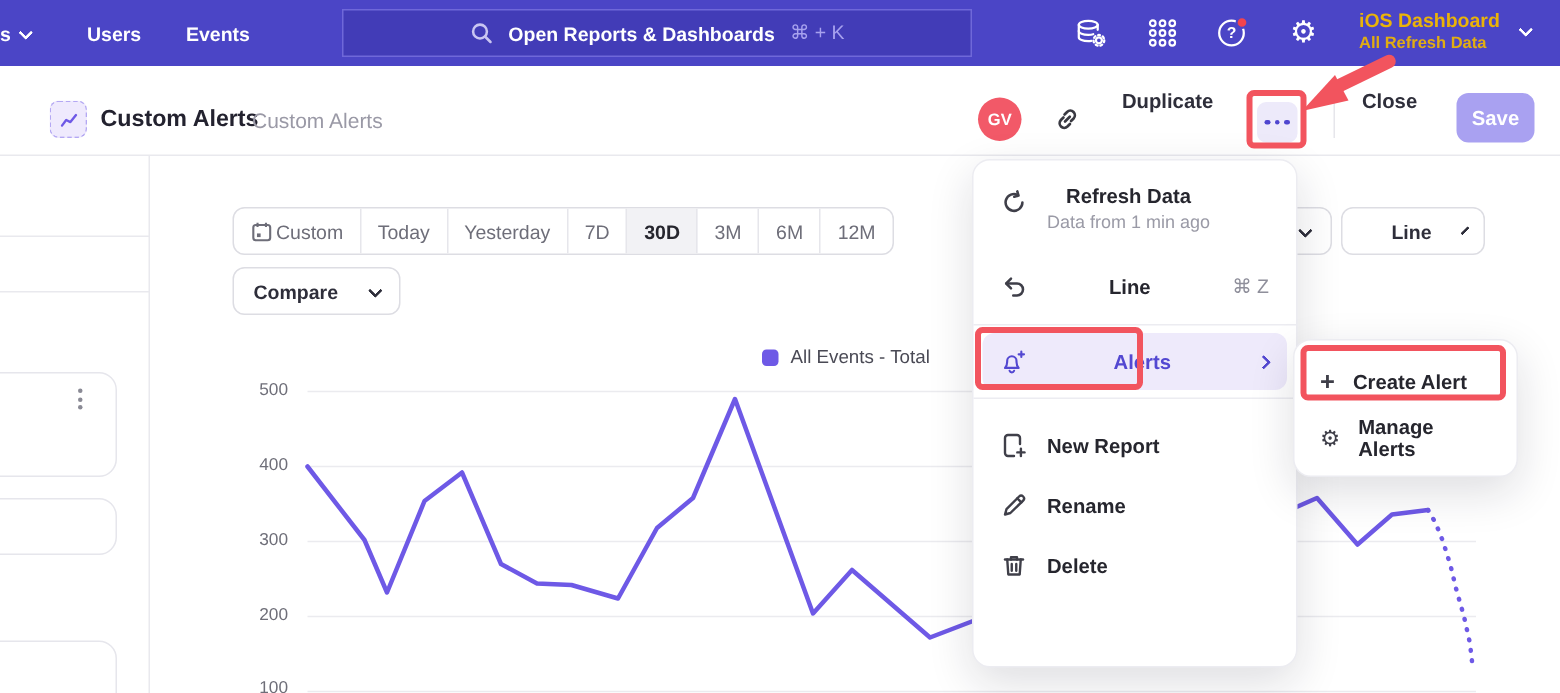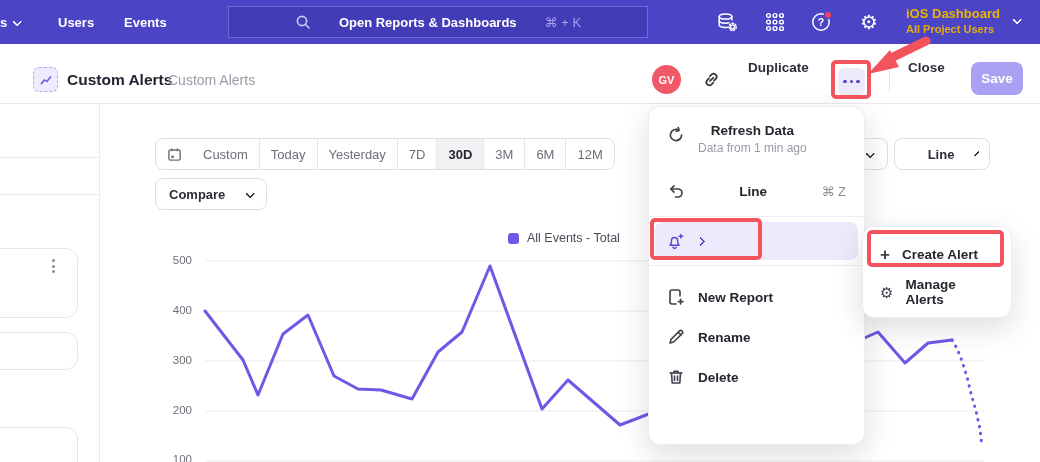--- a/index.html
+++ b/index.html
@@ -5,21 +5,21 @@
   * { margin:0; padding:0; box-sizing:border-box; }
   html,body { width:1040px; height:462px; overflow:hidden; background:#fff;
     font-family:"Liberation Sans","DejaVu Sans",sans-serif; }
   .root { position:relative; width:1040px; height:462px; overflow:hidden; background:#fff; }
 
   
   .navbar { position:absolute; left:0; top:0; width:1040px; height:44px; background:#4b45c6; z-index:20; }
   .nav-item { position:absolute; top:0; height:44px; display:flex; align-items:center; gap:6px;
     color:#fff; font-size:13px; font-weight:600; cursor:pointer; }
   .searchbar { position:absolute; left:228px; top:6px; width:420px; height:32px; border-radius:0;
-    background:#423cb7; border:1px solid #6f68d9; display:flex; align-items:center; justify-content:center; gap:28px;
+    background:#423cb7; border:1px solid #6f68d9; display:flex; align-items:center; justify-content:center; gap:10px;
     color:#fff; font-size:13px; font-weight:600; cursor:pointer; }
   .searchbar .shortcut { color:#a7a1ee; font-weight:400; }
   .nav-icon { position:absolute; top:10px; width:24px; height:24px; display:flex; align-items:center; justify-content:center; cursor:pointer; }
   .gear-glyph { color:#fff; font-size:20px; line-height:1; }
   .project { position:absolute; left:906px; top:5px; color:#eab308; cursor:pointer; }
   .project .pname { font-size:13px; font-weight:700; line-height:17px; }
   .project .pscope { font-size:11px; font-weight:600; line-height:14px; opacity:.95; }
   .cv { display:inline-block; width:7px; height:7px; border-right:2px solid currentColor; border-bottom:2px solid currentColor;
     transform:rotate(45deg) translateY(-1px); border-radius:1px; }
   .cr { display:inline-block; width:7px; height:7px; border-right:2px solid currentColor; border-bottom:2px solid currentColor;
@@ -45,21 +45,21 @@
   
   .sidebar { position:absolute; left:0; top:104px; width:100px; height:358px; background:#fff; border-right:1px solid #e9e9ee; z-index:2; }
   .side-divider { position:absolute; left:0; width:100px; height:1px; background:#e9e9ee; }
   .side-card { position:absolute; left:-38px; width:116px; background:#fff; border:1px solid #e6e6ec; border-radius:12px; cursor:pointer; }
   .kebab { position:absolute; right:22px; top:10px; display:flex; flex-direction:column; gap:2.5px; cursor:pointer; }
   .kebab i { width:3px; height:3px; border-radius:50%; background:#8a8a95; }
 
   
   .seg-control { position:absolute; left:155px; top:138px; height:32px; display:flex; align-items:stretch;
     border:1px solid #dddde3; border-radius:8px; background:#fff; overflow:hidden; z-index:3; }
-  .seg { display:flex; align-items:center; gap:21px; padding:0 11px; font-size:13px; color:#6e6e79;
+  .seg { display:flex; align-items:center; gap:2px; padding:0 11px; font-size:13px; color:#6e6e79;
     border-right:1px solid #e6e6eb; cursor:pointer; white-space:nowrap; }
   .seg:last-child { border-right:none; }
   .seg.selected { background:#f2f2f5; color:#26262e; font-weight:700; }
   .btn { position:absolute; height:32px; background:#fff; border:1px solid #dddde3; border-radius:8px;
     display:flex; align-items:center; gap:21px; font-size:13px; font-weight:600; color:#2e2e3a; cursor:pointer; padding:0 13px; }
   .hidden-dd { left:800px; top:138px; width:88px; justify-content:flex-end; padding-right:14px; z-index:3; }
   .line-btn { left:894px; top:138px; width:96px; justify-content:center; z-index:3; }
   .compare-btn { left:155px; top:178px; z-index:3; }
 
   
@@ -270,21 +270,21 @@
         <text x="11" y="15.6" font-size="10.5" font-weight="bold" fill="#fff" text-anchor="middle" font-family="'Liberation Sans',sans-serif">?</text>
         <circle cx="18" cy="5" r="3.6" fill="#f2444e" stroke="#4b45c6" stroke-width="1.4"></circle>
       </svg>
     </span>
     <span class="nav-icon" style="left:857px;">
       <span class="gear-glyph">⚙</span>
     </span>
 
     <span class="project">
       <span class="pname" style="display:block;">iOS Dashboard</span>
-      <span class="pscope" style="display:block;">All Project Users</span>
+      <span class="pscope" style="display:block;">All Refresh Data</span>
     </span>
     <span class="cv" style="position:absolute; left:1013px; top:17px; color:#fff;"></span>
   </div>
 
   <div class="menu">
     <div class="menu-row menu-refresh">
       <svg class="ricon" width="18" height="18" viewBox="0 0 18 18" fill="none" stroke="#3f3f49" stroke-width="1.7" stroke-linecap="round">
         <path d="M14.6 9A5.6 5.6 0 1 1 11.6 4"></path>
         <polyline points="11.2,1.6 12,4.4 9.2,5.2" stroke-linejoin="round"></polyline>
       </svg>
@@ -305,20 +305,21 @@
 
     <div class="menu-sep"></div>
 
     <div class="menu-row menu-highlight">
       <svg width="17" height="17" viewBox="0 0 18 18" fill="none" stroke="#5348d1" stroke-width="1.5" stroke-linecap="round" stroke-linejoin="round">
         <path d="M3.2 13h9.6c-1-1.1-1.5-2.3-1.5-4.1v-.8a3.3 3.3 0 0 0-6.6 0v.8c0 1.8-.5 3-1.5 4.1z"></path>
         <path d="M6.4 15a1.7 1.7 0 0 0 3.2 0"></path>
         <line x1="12.8" y1="3.4" x2="16.6" y2="3.4"></line>
           <line x1="14.7" y1="1.5" x2="14.7" y2="5.3"></line>
       </svg>
+      <span class="grow">Alerts</span>
       <span class="cr" style="color:#5348d1;"></span>
     </div>
 
 
     <div class="menu-sep"></div>
     <div class="menu-gap"></div>
 
     <div class="menu-row">
       <svg width="18" height="18" viewBox="0 0 18 18" fill="none" stroke="#3f3f49" stroke-width="1.6" stroke-linecap="round" stroke-linejoin="round">
         <path d="M13 8V4a2 2 0 0 0-2-2H5a2 2 0 0 0-2 2v10a2 2 0 0 0 2 2h4"></path>

